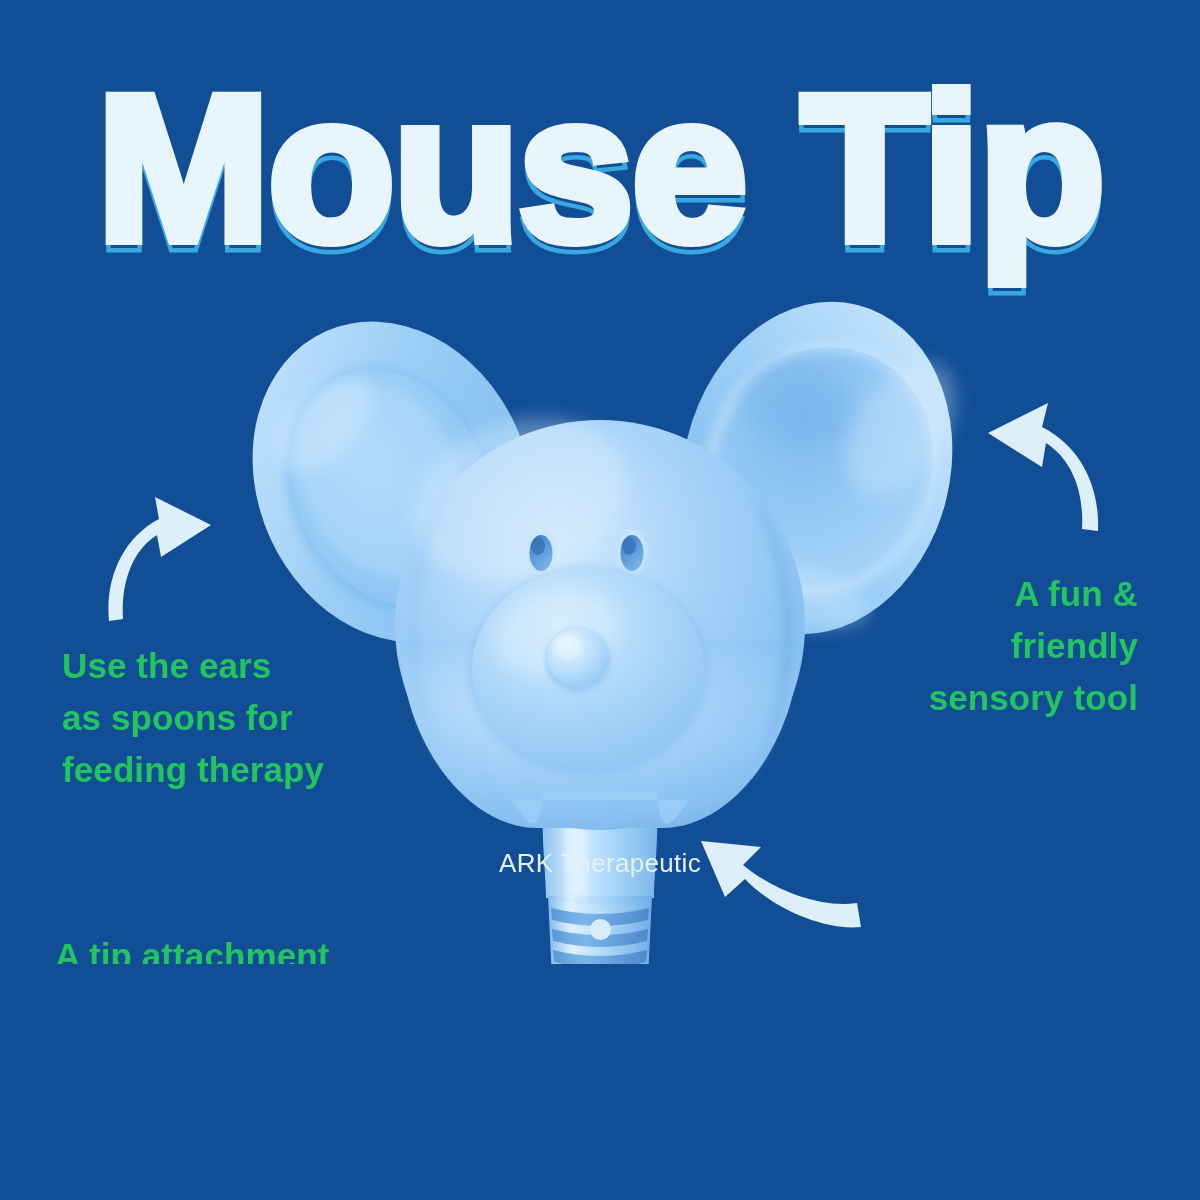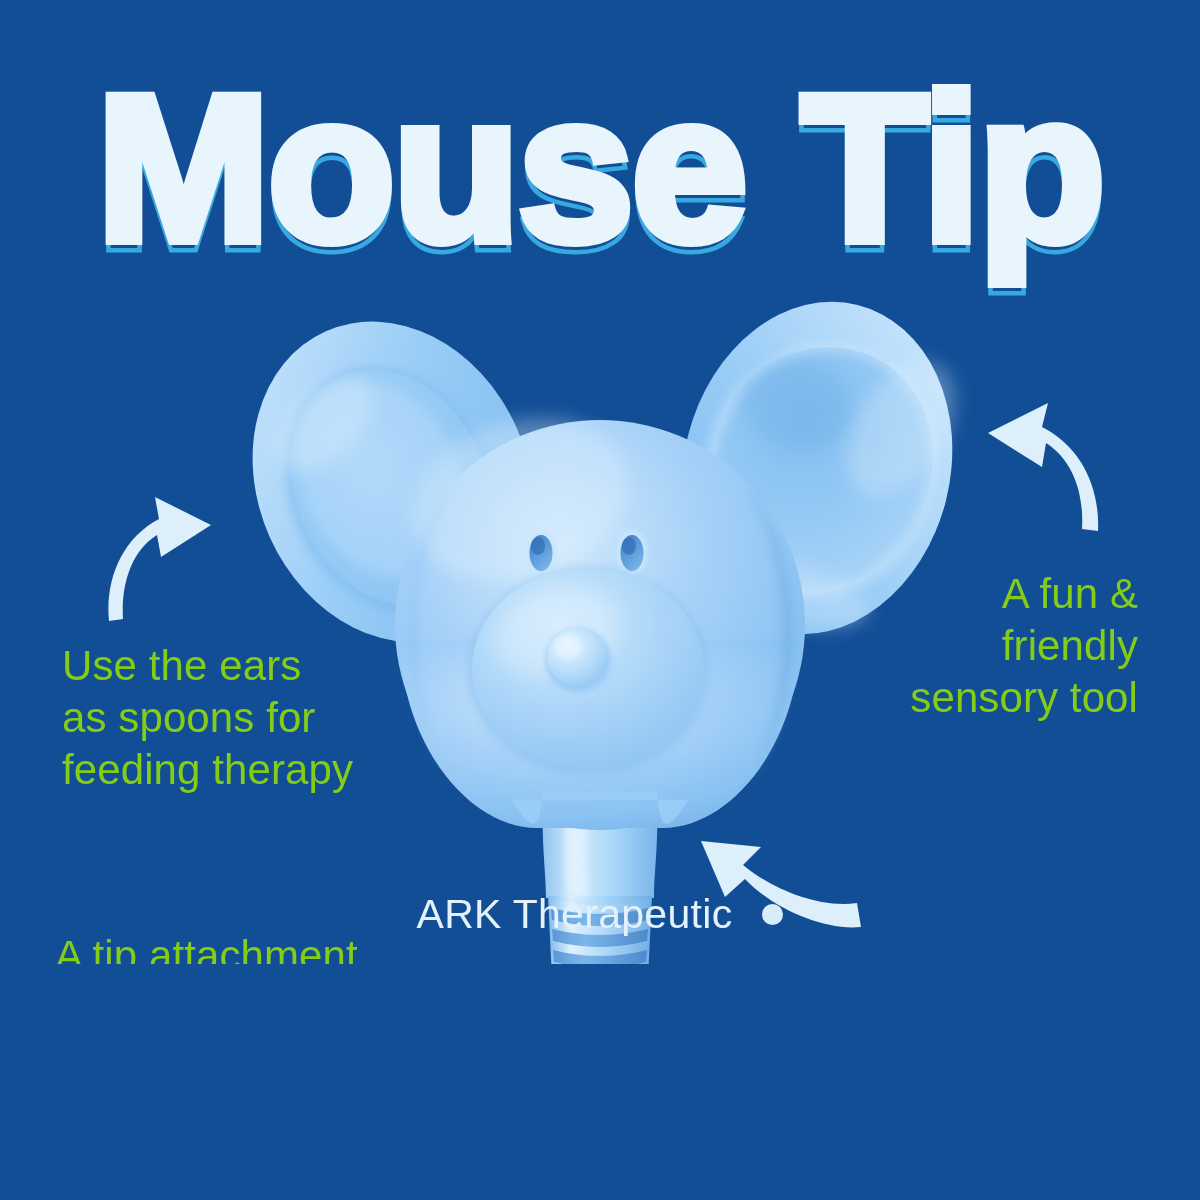--- a/index.html
+++ b/index.html
@@ -62,47 +62,48 @@
   }
   
   #title-main {
     top: 0px;
     color: #E9F5FC;
   }
 
   
   .caption {
     position: absolute;
-    color: #84cc16;
-    font-size: 42px;
+    color: #22c55e;
+    font-size: 35px;
     line-height: 52px;
-    font-weight: 400;
+    font-weight: 700;
     letter-spacing: 0.1px;
     white-space: pre-line;
   }
   #cap-ears      { left: 55px;  top: 640px; width: 340px; text-align: left; margin-left: 7px; }
   #cap-zvibe     { left: 55px;  top: 930px; width: 360px; text-align: left; }
   #cap-fun       { right: 62px; top: 568px; width: 290px; text-align: right; }
   #cap-textures  { right: 62px; top: 816px; width: 320px; text-align: right; }
 
   
   #footer {
     position: absolute;
     left: 0;
     bottom: 24px;
     width: 1200px;
     text-align: center;
     color: #E3F1FB;
-    font-size: 41px;
+    font-size: 26px;
     line-height: 52px;
     letter-spacing: 0.3px;
     display: flex;
     align-items: center;
     justify-content: center;
     gap: 30px;
+    flex-direction: column;
   }
   #footer-dot {
     width: 21px; height: 21px;
     border-radius: 50%;
     background: #D8ECF9;
     display: inline-block;
   }
 
   
   #product { position: absolute; left: 0; top: 0; width: 1200px; height: 1200px; }

